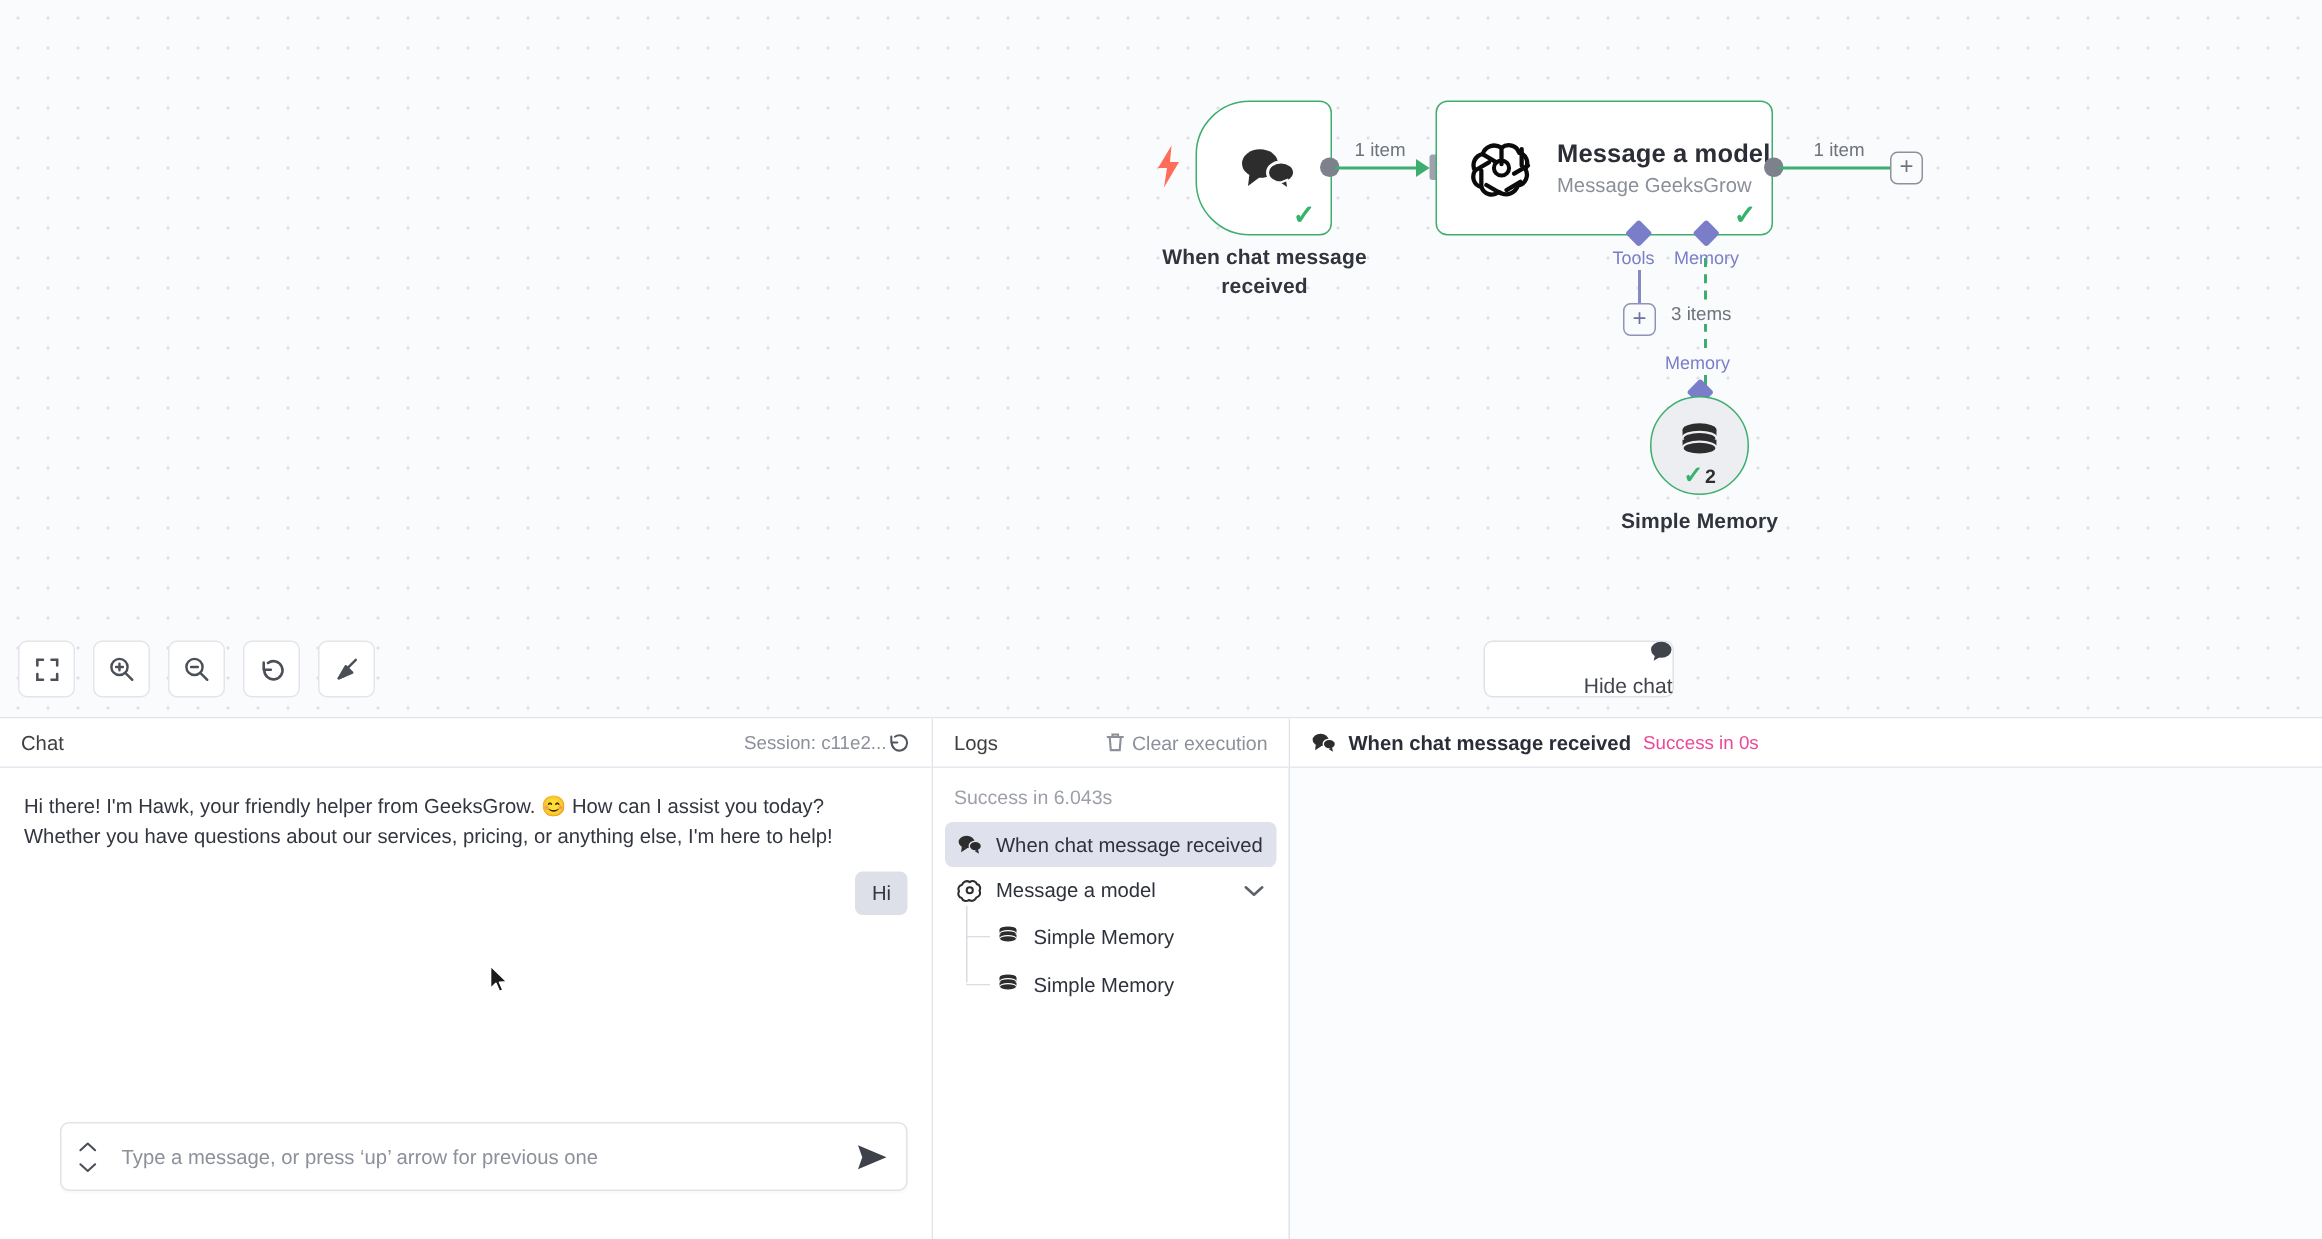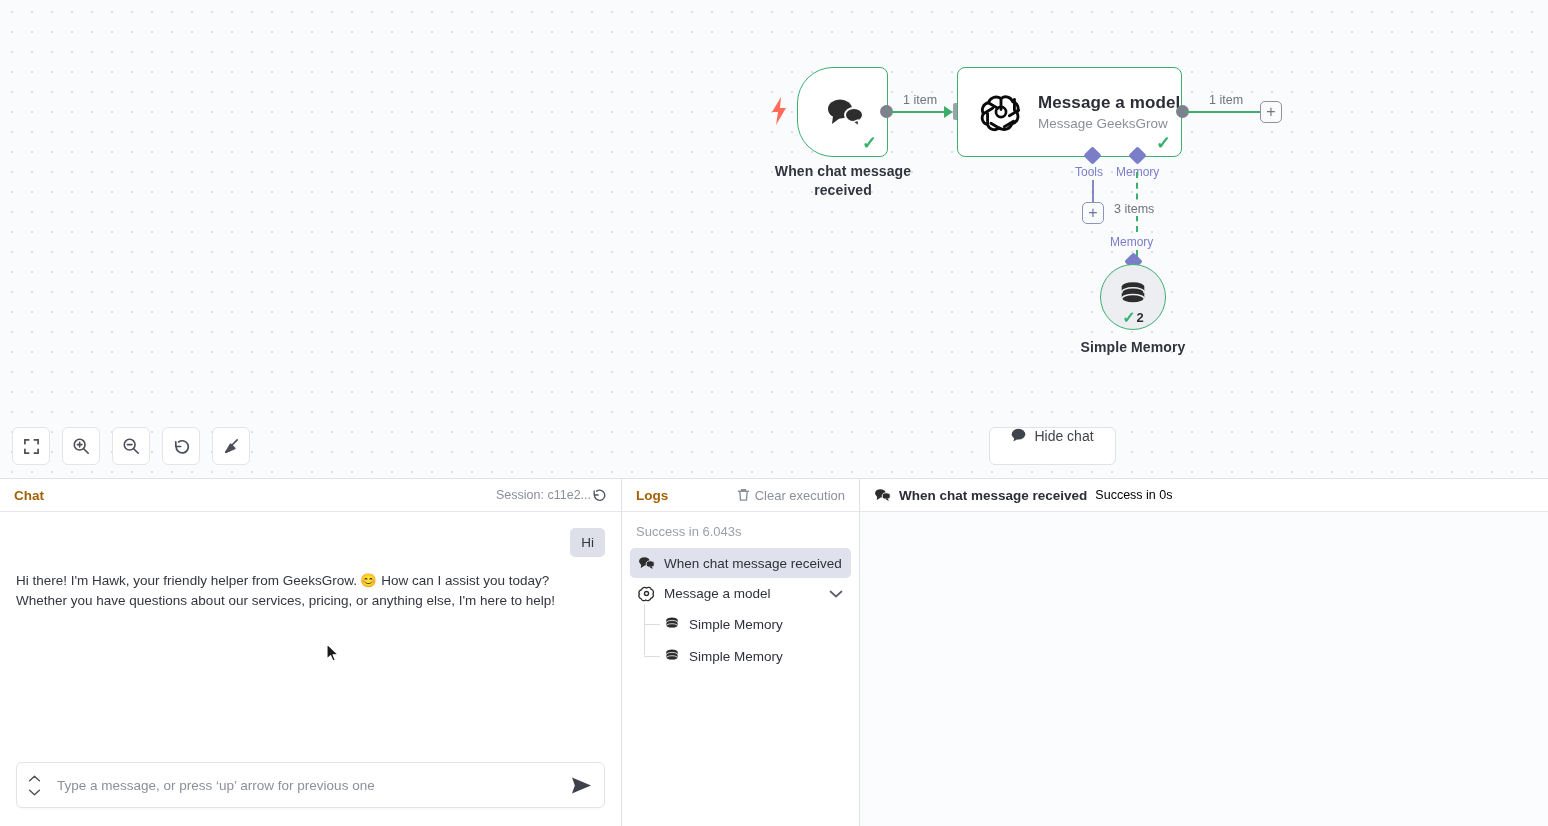--- a/index.html
+++ b/index.html
@@ -149,35 +149,35 @@
     background: #fff;
     border: 1px solid #e3e5eb;
     border-radius: 6px;
     display: flex; align-items: center; justify-content: center;
     color: #4b4f58;
   }
   .hide-chat-btn {
     position: absolute; left: 989px; bottom: 13px;
     width: 127px; height: 38px;
     background: #fff; border: 1px solid #e0e2e8; border-radius: 6px;
-    display: flex; align-items: flex-start; justify-content: center; gap: 8px;
-    font-size: 14px; color: #41444d; font-weight: 400;
+    display: flex; align-items: flex-end; justify-content: center; gap: 8px;
+    font-size: 14px; color: #41444d; font-weight: 400; flex-direction: column;
   }
 
   
   .bottom { flex: 1; display: flex; border-top: 1px solid #dfe2e9; background: #fff; min-height: 0; }
 
   .panel-head {
     height: 33px; flex: 0 0 33px;
     border-bottom: 1px solid #e5e8ee;
     display: flex; align-items: center;
     padding: 0 14px;
     background: #fff;
   }
-  .panel-head .ttl { font-size: 13.5px; font-weight: 700; color: #a16207; }
+  .panel-head .ttl { font-size: 13.5px; font-weight: 400; color: #404040; }
 
   
   .chat-panel { width: 622px; flex: 0 0 622px; display: flex; flex-direction: column; border-right: 1px solid #dfe2e9; background: #fff; min-height: 0; }
   .chat-head-right { margin-left: auto; display: flex; align-items: center; }
   .session-txt { font-size: 12.5px; color: #8b9099; }
   .refresh-ic { color: #52565f; display: flex; align-items: center; }
 
   .chat-body { flex: 1; position: relative; padding: 16px 16px 0; overflow: hidden; background: #fff; }
   .msg-row { display: flex; margin-bottom: 14px; }
   .msg-row.user { justify-content: flex-end; }
@@ -185,21 +185,21 @@
     background: #dde0e9; color: #353842;
     padding: 7px 11px; border-radius: 5px;
     font-size: 13.5px; max-width: 70%;
   }
   .bot-text {
     font-size: 13.5px; line-height: 1.45; color: #33363f;
     max-width: 570px;
   }
   .cursor-arrow { position: absolute; left: 326px; top: 131px; width: 14px; height: 20px; }
 
-  .chat-input-wrap { padding: 10px 16px 18px; background: #fff; }
+  .chat-input-wrap { padding: 10px 16px 32px; background: #fff; margin-left: 24px; }
   .chat-input {
     height: 46px;
     border: 1px solid #e1e3e9; border-radius: 6px;
     background: #fff;
     display: flex; align-items: center;
     padding: 0 12px 0 8px;
     box-shadow: 0 1px 2px rgba(0,0,0,.03);
   }
   .hist-arrows { display: flex; flex-direction: column; gap: 5px; color: #4c5058; width: 18px; align-items: center; }
   .hist-arrows svg { display: block; }
@@ -230,21 +230,21 @@
   .log-child::before {
     content: ""; position: absolute; left: -8px; top: 50%;
     width: 16px; border-top: 1.5px solid #d9dce3;
     border-bottom-left-radius: 4px;
   }
 
   
   .output-panel { flex: 1; display: flex; flex-direction: column; background: #fff; min-height: 0; }
   .out-head { display: flex; align-items: center; gap: 8px; }
   .out-title { font-size: 13.5px; font-weight: 700; color: #2b2e36; }
-  .out-status { font-size: 12.5px; color: #000000; font-weight: 400; }
+  .out-status { font-size: 12.5px; color: #ec4899; font-weight: 400; }
   .out-body { flex: 1; background: #fbfcfd; overflow: hidden; }
   .out-label {
     font-size: 12px; color: #8b9099; letter-spacing: 2.4px;
     padding: 16px 10px 10px;
   }
   .out-table { border-top: 1px solid #e5e8ee; }
   .out-th {
     height: 27px; display: flex; align-items: center;
     padding: 0 10px; font-size: 13px; font-weight: 700; color: #2b2e36;
     border-bottom: 1px solid #e5e8ee;
@@ -410,25 +410,25 @@
           <span class="refresh-ic">
             <svg width="16" height="16" viewBox="0 0 20 20" fill="none" stroke="#52565f" stroke-width="1.7" stroke-linecap="round" stroke-linejoin="round">
               <path d="M4 5 V10 H9"></path>
               <path d="M4.4 10 A6.4 6.4 0 1 0 7 5.2"></path>
             </svg>
           </span>
         </span>
       </div>
 
       <div class="chat-body">
+        <div class="msg-row bot">
+          <div class="bot-text">Hi there! I'm Hawk, your friendly helper from GeeksGrow. 😊 How can I assist you today? Whether you have questions about our services, pricing, or anything else, I'm here to help!</div>
+        </div>
         <div class="msg-row user">
           <div class="bubble-user">Hi</div>
-        </div>
-        <div class="msg-row bot">
-          <div class="bot-text">Hi there! I'm Hawk, your friendly helper from GeeksGrow. 😊 How can I assist you today? Whether you have questions about our services, pricing, or anything else, I'm here to help!</div>
         </div>
         <span class="cursor-arrow">
           <svg width="14" height="20" viewBox="0 0 14 20">
             <path d="M1 1 L1 16 L4.6 12.6 L7 18 L9.3 17 L7 11.8 L12 11.6 Z" fill="#1b1b1b" stroke="#fff" stroke-width="1.1" stroke-linejoin="round"></path>
           </svg>
         </span>
       </div>
 
       <div class="chat-input-wrap">
         <div class="chat-input">

